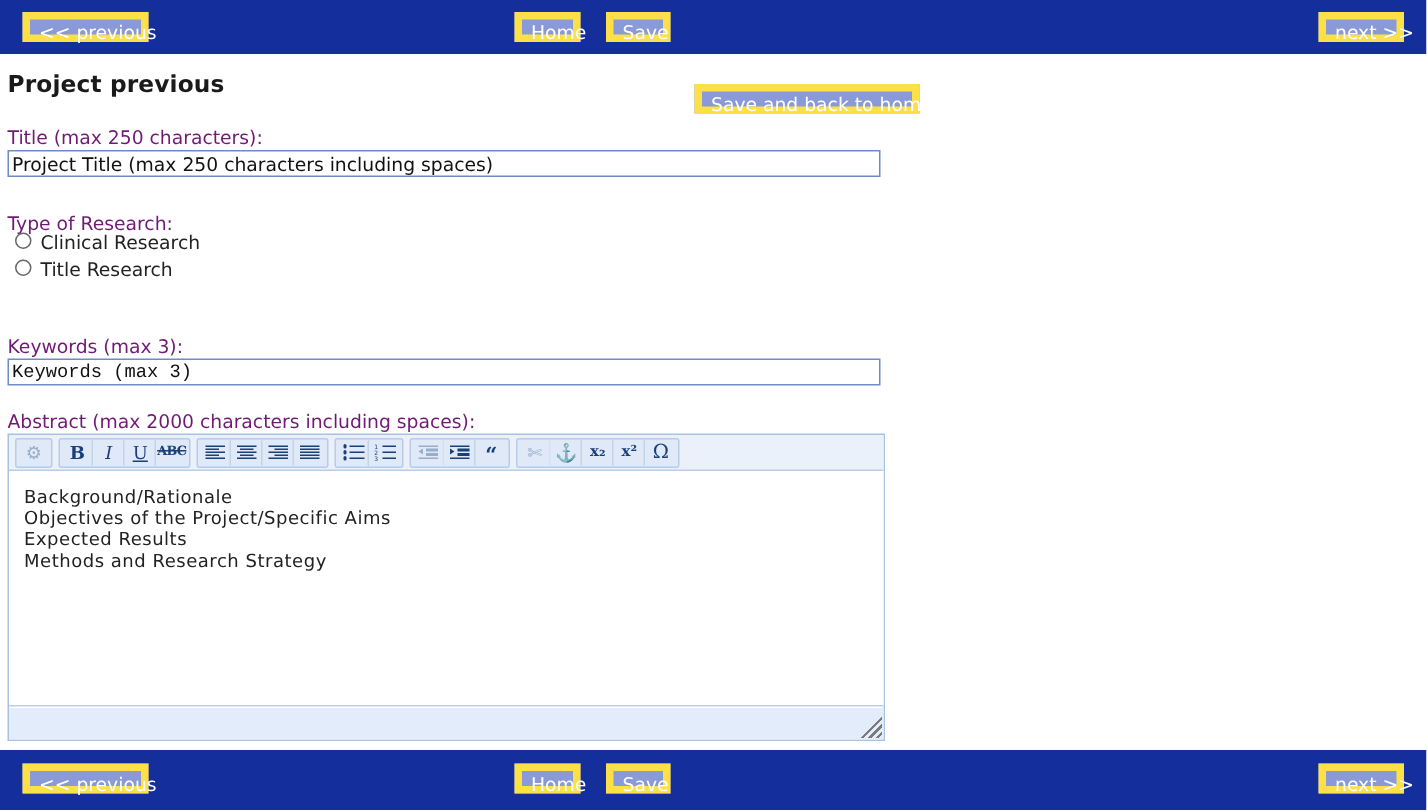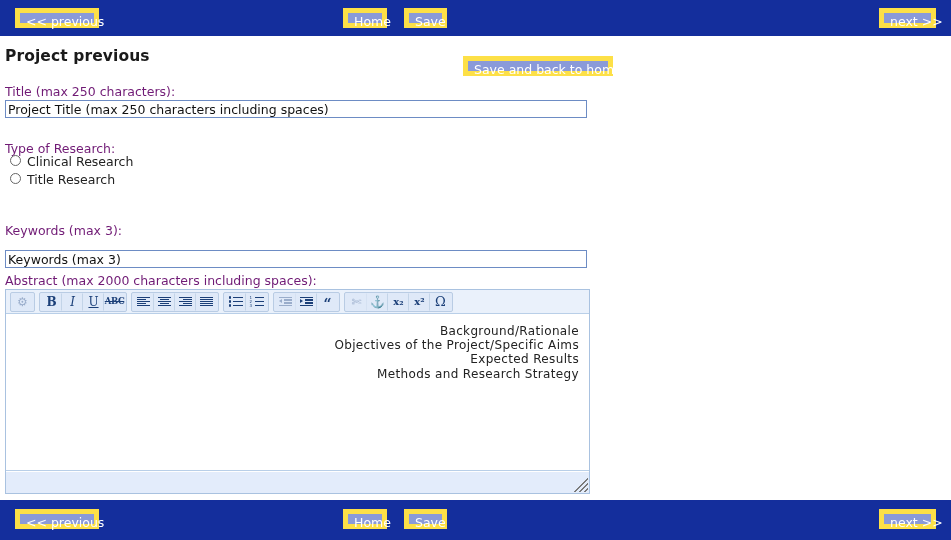--- a/index.html
+++ b/index.html
@@ -123,21 +123,21 @@
     display: inline-block;
     flex: none;
   }
   .radio-label {
     font-size: 12.5px;
     color: #222222;
     line-height: 13px;
   }
 
   #keywords-label { top: 187px; }
-  #keywords-input { top: 214px; }
+  #keywords-input { top: 203px; font-family: Liberation Mono, monospace; }
 
   #abstract-label { top: 237px; }
 
   
   .editor {
     position: absolute;
     left: 5px;
     top: 253px;
     width: 585px;
     height: 205px;
@@ -215,21 +215,20 @@
     color: #111111;
     margin: 0 0 22px 0;
     font-family: "DejaVu Sans", sans-serif;
   }
   .abs-line {
     font-size: 12px;
     color: #222222;
     line-height: 14.2px;
     letter-spacing: 0.35px;
     font-family: "DejaVu Sans", sans-serif;
-    text-align: right;
   }
 
   .editor-footer {
     position: absolute;
     left: 0;
     top: 182px;
     width: 583px;
     height: 21px;
     background: #e3ecfb;
     box-sizing: border-box;

